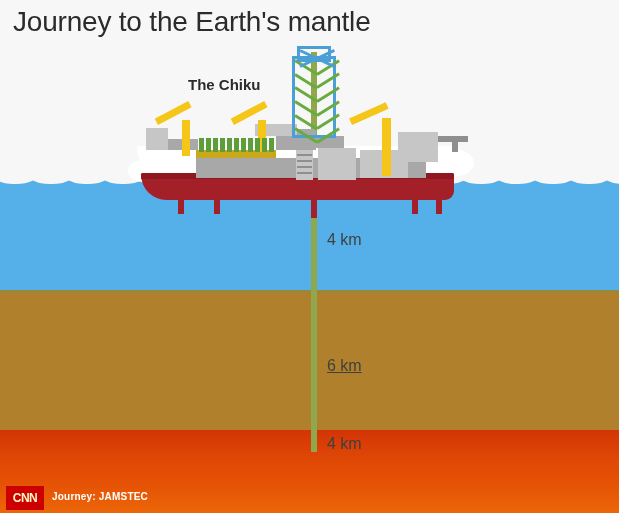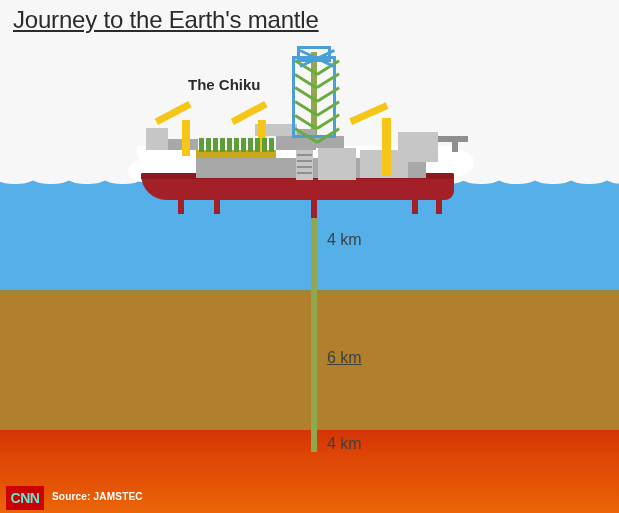--- a/index.html
+++ b/index.html
@@ -12,24 +12,23 @@
     background:#f7f7f7;
   }
 
   
   .title-bar{
     position:absolute;left:0;top:0;width:619px;height:52px;
     background:#f7f7f7;
   }
   .title-text{
     position:absolute;left:13px;top:6px;
-    font-size:24px;color:#2b2b2b;
+    font-size:28px;color:#2b2b2b;
     font-weight:400;letter-spacing:-0.2px;
     white-space:nowrap;
-    text-decoration:underline;
   }
 
   
   .sky{
     position:absolute;left:0;top:0;width:619px;height:178px;
     background:#f7f7f7;
   }
 
   
   .layer{position:absolute;left:0;width:619px;}
@@ -167,21 +166,21 @@
     position:absolute;left:0;top:483px;width:619px;height:30px;
     background:linear-gradient(180deg,#e55205 0%,#ec6608 100%);
   }
   .cnn-logo{
     position:absolute;left:6px;top:486px;
     width:38px;height:24px;
     background:#cc0000;
     display:flex;align-items:center;justify-content:center;
   }
   .cnn-logo span{
-    color:#5eead4;font-size:14px;font-weight:bold;
+    color:#fef9c3;font-size:12px;font-weight:bold;
     letter-spacing:-0.5px;font-family:"Liberation Sans",sans-serif;
   }
   .source-text{
     position:absolute;left:52px;top:491px;
     font-size:10px;color:#ffffff;font-weight:bold;
     letter-spacing:.2px;
   }
 </style>
 </head>
 <body>
@@ -299,27 +298,27 @@
       <div class="pipe-tube" style="left: 269px;"></div>
     </div>
 
   <div class="label-row">
 
     <div class="label-value" style="top:231px;">4 km</div>
   </div>
 
   <div class="label-row">
 
-    <div class="label-value" style="top:349px;text-decoration:underline;">6 km</div>
+    <div class="label-value" style="top:357px;text-decoration:underline;">6 km</div>
   </div>
 
   <div class="label-row">
 
     <div class="label-value" style="top:435px;">4 km</div>
   </div>
 
   <div class="footer"></div>
   <div class="cnn-logo">
     <span>CNN</span>
   </div>
-  <div class="source-text">Source: JAMSTEC</div>
+  <div class="source-text">Journey: JAMSTEC</div>
 
 </div>
 
 </body></html>

